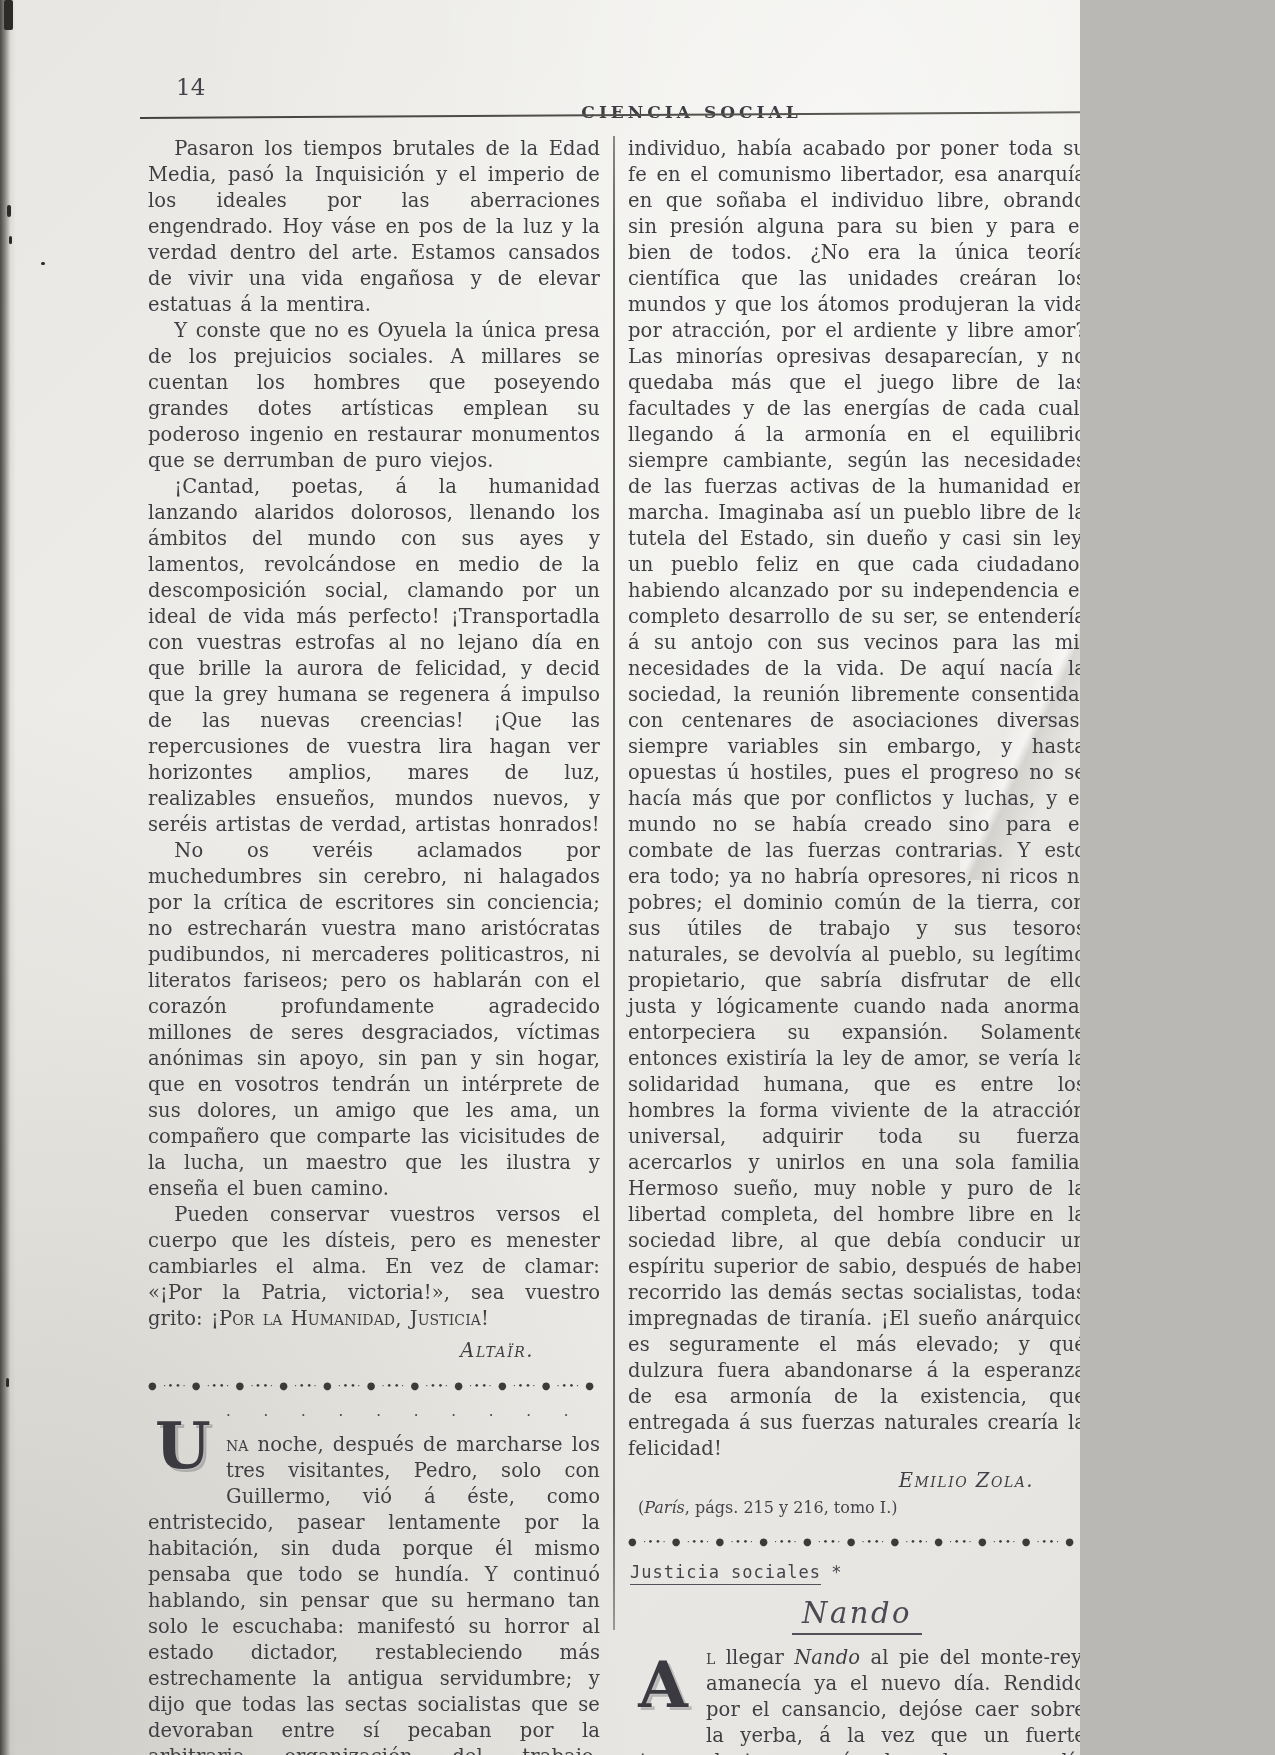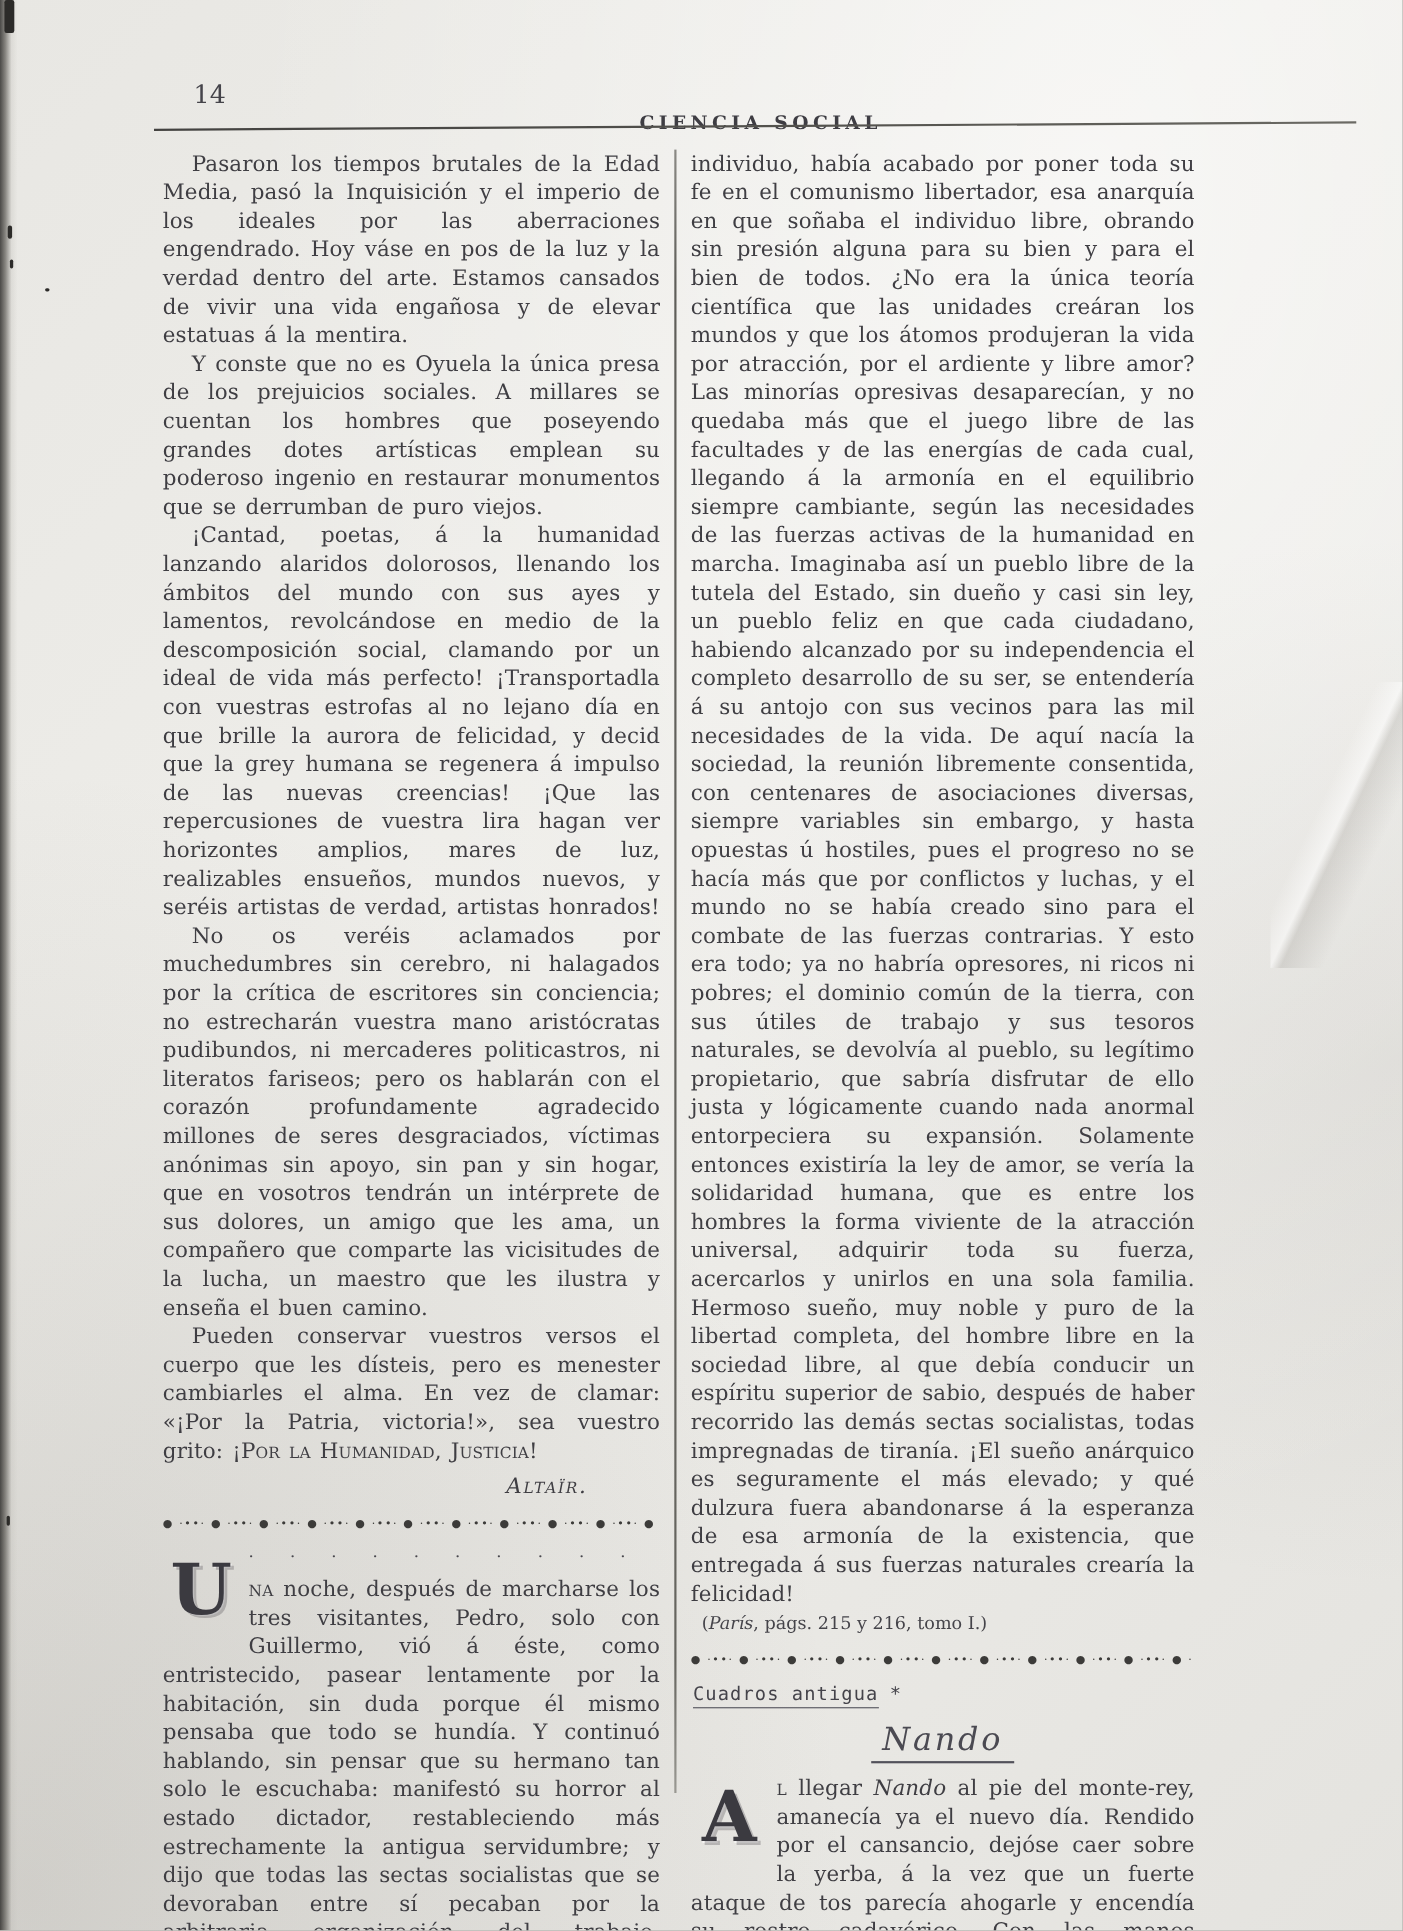--- a/index.html
+++ b/index.html
@@ -1,17 +1,17 @@
 <!DOCTYPE html>
 <html><head>
 <meta charset="utf-8">
 <style>
   html,body { margin:0; padding:0; background:#b9b8b4; }
   .page {
-    position:relative; width:1275px; height:1755px; overflow:hidden;
+    position:relative; width:1080px; height:1755px; overflow:hidden;
     font-family:"DejaVu Serif", serif; color:#3f3e43;
     background:
       radial-gradient(ellipse at 78% 10%, rgba(255,255,255,0.55), transparent 55%),
       radial-gradient(ellipse at 2% 98%, rgba(110,106,98,0.22), transparent 42%),
       radial-gradient(ellipse at 100% 55%, rgba(140,136,128,0.15), transparent 35%),
       linear-gradient(135deg,#e8e7e3 0%, #eeede9 38%, #eae9e5 68%, #e4e3df 100%);
   }
   .edge-left {
     position:absolute; left:0; top:0; bottom:0; width:16px;
     background:linear-gradient(90deg,#2f2e2c 0%, #75736e 30%, rgba(190,188,182,0.35) 65%, transparent 100%);
@@ -105,23 +105,24 @@
         <span class="dropcap">U</span>
         <span class="dots-line">· · · · · · · · · · · · · · · · · · · ·</span>
         <p class="body"><span class="sc">na</span><span> noche, después de marcharse los tres visitantes, Pedro, solo con Guillermo, vió á éste, como entristecido, pasear lentamente por la habitación, sin duda porque él mismo pensaba que todo se hundía. Y continuó hablando, sin pensar que su hermano tan solo le escuchaba: manifestó su horror al estado dictador, restableciendo más estrechamente la antigua servidumbre; y dijo que todas las sectas socialistas que se devoraban entre sí pecaban por la arbitraria organización del trabajo, humillando al individuo en beneficio de la comunidad. He aquí por qué, obligado á conciliar las dos grandes corrientes, los derechos de la sociedad y los del</span></p>
       </div>
     </div>
 
     <div class="col-rule"></div>
 
     <div class="col-right">
       <p class="body">individuo, había acabado por poner toda su fe en el comunismo libertador, esa anarquía en que soñaba el individuo libre, obrando sin presión alguna para su bien y para el bien de todos. ¿No era la única teoría científica que las unidades creáran los mundos y que los átomos produjeran la vida por atracción, por el ardiente y libre amor? Las minorías opresivas desaparecían, y no quedaba más que el juego libre de las facultades y de las energías de cada cual, llegando á la armonía en el equilibrio siempre cambiante, según las necesidades de las fuerzas activas de la humanidad en marcha. Imaginaba así un pueblo libre de la tutela del Estado, sin dueño y casi sin ley, un pueblo feliz en que cada ciudadano, habiendo alcanzado por su independencia el completo desarrollo de su ser, se entendería á su antojo con sus vecinos para las mil necesidades de la vida. De aquí nacía la sociedad, la reunión libremente consentida, con centenares de asociaciones diversas, siempre variables sin embargo, y hasta opuestas ú hostiles, pues el progreso no se hacía más que por conflictos y luchas, y el mundo no se había creado sino para el combate de las fuerzas contrarias. Y esto era todo; ya no habría opresores, ni ricos ni pobres; el dominio común de la tierra, con sus útiles de trabajo y sus tesoros naturales, se devolvía al pueblo, su legítimo propietario, que sabría disfrutar de ello justa y lógicamente cuando nada anormal entorpeciera su expansión. Solamente entonces existiría la ley de amor, se vería la solidaridad humana, que es entre los hombres la forma viviente de la atracción universal, adquirir toda su fuerza, acercarlos y unirlos en una sola familia. Hermoso sueño, muy noble y puro de la libertad completa, del hombre libre en la sociedad libre, al que debía conducir un espíritu superior de sabio, después de haber recorrido las demás sectas socialistas, todas impregnadas de tiranía. ¡El sueño anárquico es seguramente el más elevado; y qué dulzura fuera abandonarse á la esperanza de esa armonía de la existencia, que entregada á sus fuerzas naturales crearía la felicidad!</p>
+      <div class="signature sig-zola">Emilio Zola.</div>
       <div class="source-line"><span>(</span><i>París</i><span>, págs. 215 y 216, tomo I.)</span></div>
       <div class="divider">● ·••· ● ·••· ● ·••· ● ·••· ● ·••· ● ·••· ● ·••· ● ·••· ● ·••· ● ·••· ● ·••· ● ·••· ● ·••· ● ·••· ● ·••· ● ·••· ● ·••· ● ·••· ● ·••· ● ·••· ● ·••· ● ·••· ● ·••· ● ·••·</div>
-      <div class="section-label"><span class="underlined">Cuadros antigua</span> <span>*</span></div>
+      <div class="section-label"><span class="underlined">Justicia sociales</span> <span>*</span></div>
       <h2 class="script-title"><span class="underlined">Nando</span></h2>
       <div class="dropcap-para">
         <span class="dropcap">A</span>
         <p class="body"><span class="sc">l</span><span> llegar </span><i>Nando</i><span> al pie del monte-rey, amanecía ya el nuevo día. Rendido por el cansancio, dejóse caer sobre la yerba, á la vez que un fuerte ataque de tos parecía ahogarle y encendía su rostro cadavérico. Con las manos apretábase fuertemente el pecho, como si quisiese evitar así el desgarro de sus pulmones, y al esputar, manchó la yerba con sangre. Calmado un poco, enjugóse los labios</span></p>
       </div>
     </div>
 
   </div>
 </div>
 

